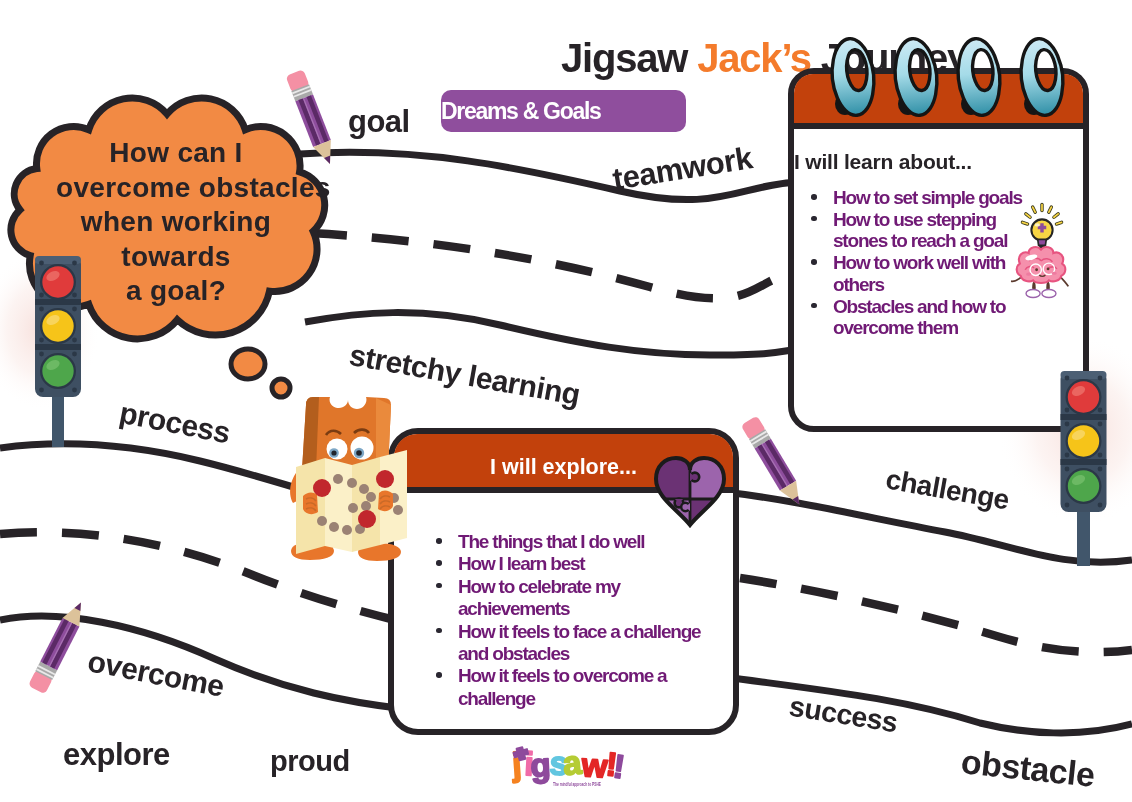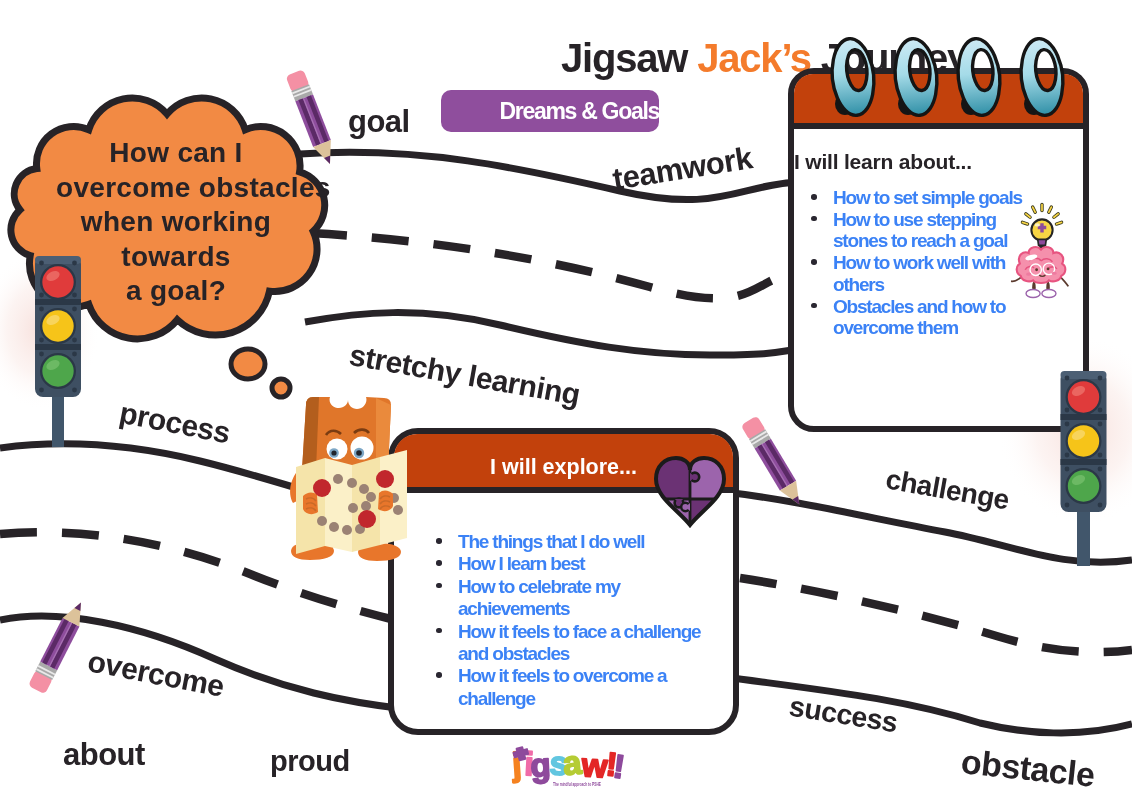--- a/index.html
+++ b/index.html
@@ -5,21 +5,21 @@
   html,body{margin:0;padding:0;}
   #page{position:relative;width:1132px;height:802px;background:#fff;overflow:hidden;
         font-family:"Liberation Sans",sans-serif;}
   #page svg.bg{position:absolute;left:0;top:0;}
   .t{position:absolute;font-weight:bold;color:#272327;white-space:nowrap;}
   .word{font-size:31px;letter-spacing:-0.5px;line-height:34px;height:34px;}
   .box{position:absolute;background:#fff;border:6px solid #272327;}
   .hdr{position:absolute;left:0;top:0;right:0;background:#c2410c;
        border-bottom:6px solid #272327;
        color:#fff;font-weight:bold;text-align:center;}
-  ul.blist{list-style:none;margin:0;padding:0;font-weight:bold;color:#3b82f6;
+  ul.blist{list-style:none;margin:0;padding:0;font-weight:bold;color:#701a75;
            font-size:19px;letter-spacing:-1.2px;}
   ul.blist li{position:relative;padding-left:23px;}
   ul.blist li:before{content:"";position:absolute;left:1px;top:7px;width:5.5px;height:5.5px;
       border-radius:50%;background:#2A2731;}
 </style>
 </head>
 <body>
 <div id="page">
 <svg class="bg" width="1132" height="802" viewBox="0 0 1132 802">
   <defs>
@@ -93,30 +93,30 @@
     <path d="M725,492 C795,500 870,518 945,532 C1010,544 1062,570 1132,560" stroke-width="7"></path>
     <path d="M740,578 C830,592 930,616 1000,637 C1040,649 1085,656 1132,650" stroke-width="8.5" stroke-dasharray="37 25"></path>
     <path d="M725,677 C820,690 900,698 980,723 C1025,734 1080,738 1132,724" stroke-width="7"></path>
   </g>
 </svg>
 
 <div class="t" id="title" style="left:0;top:36px;width:968px;text-align:right;font-size:40px;letter-spacing:-1.2px;color:#272327;">
   <span>Jigsaw </span><span style="color:#F47B2B;">Jack’s</span><span> Journey</span>
 </div>
 
-<div class="t" style="left:441px;top:90px;width:218px;height:42px;background:#8F4E9D;border-radius:10px;
-     color:#fff;font-size:23px;text-align:right;line-height:42px;letter-spacing:-1.3px;">Dreams &amp; Goals</div>
+<div class="t" style="left:441px;top:90px;width:245px;height:42px;background:#8F4E9D;border-radius:10px;
+     color:#fff;font-size:23px;text-align:left;line-height:42px;letter-spacing:-1.3px;">Dreams &amp; Goals</div>
 
 <div class="t word" id="w-goal" style="left:348px;top:105px;">goal</div>
 <div class="t word" id="w-team" style="left:612px;top:152px;transform:rotate(-9deg);">teamwork</div>
 <div class="t word" id="w-stretchy" style="left:348px;top:358px;font-size:30px;transform:rotate(10deg);">stretchy learning</div>
 <div class="t word" id="w-process" style="left:119px;top:406px;font-size:30px;transform:rotate(11deg);">process</div>
 <div class="t word" id="w-challenge" style="left:885px;top:473px;font-size:28px;transform:rotate(10deg);">challenge</div>
 <div class="t word" id="w-overcome" style="left:87px;top:657px;font-size:30px;transform:rotate(11deg);">overcome</div>
-<div class="t word" id="w-dreams" style="left:63px;top:738px;">about</div>
+<div class="t word" id="w-dreams" style="left:63px;top:738px;">explore</div>
 <div class="t word" id="w-proud" style="left:270px;top:744px;font-size:29px;">proud</div>
 <div class="t word" id="w-success" style="left:789px;top:697px;font-size:28.5px;transform:rotate(9deg);">success</div>
 <div class="t word" id="w-obstacle" style="left:961px;top:751px;font-size:34px;transform:rotate(6deg);">obstacle</div>
 
 <div class="box" id="notepad" style="left:788px;top:68px;width:289px;height:352px;border-radius:26px;">
   <div class="hdr" style="height:49px;border-radius:19px 19px 0 0;"></div>
   <div class="t" id="learntitle" style="left:0;top:76px;width:100%;text-align:left;font-size:21px;letter-spacing:-0.2px;">I will learn about...</div>
   <ul class="blist" id="learnlist" style="position:absolute;left:16px;top:113px;line-height:21.7px;">
     <li>How to set simple goals</li>
     <li>How to use stepping<br>stones to reach a goal</li>

